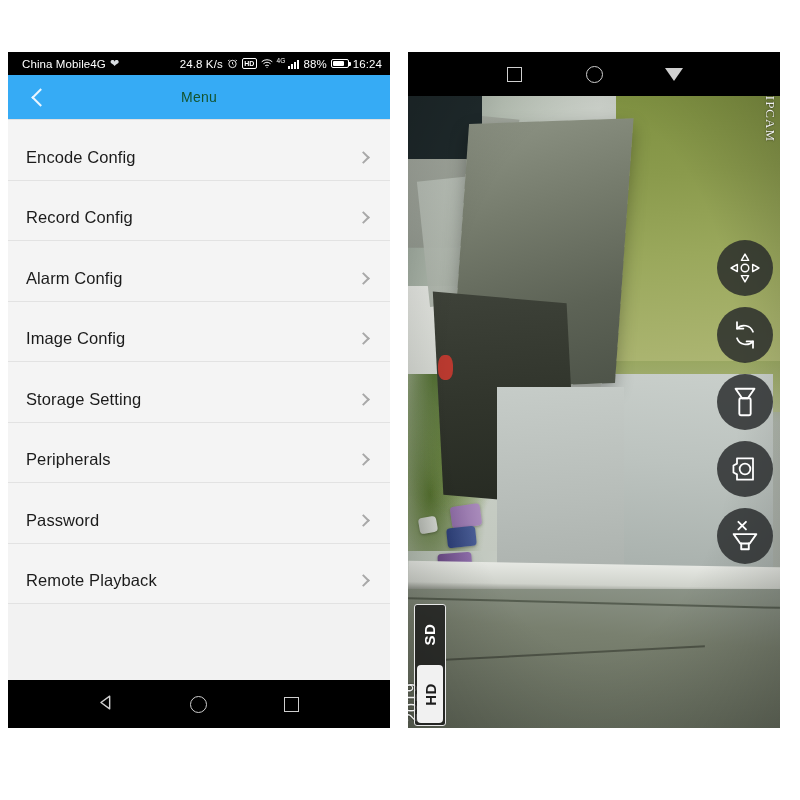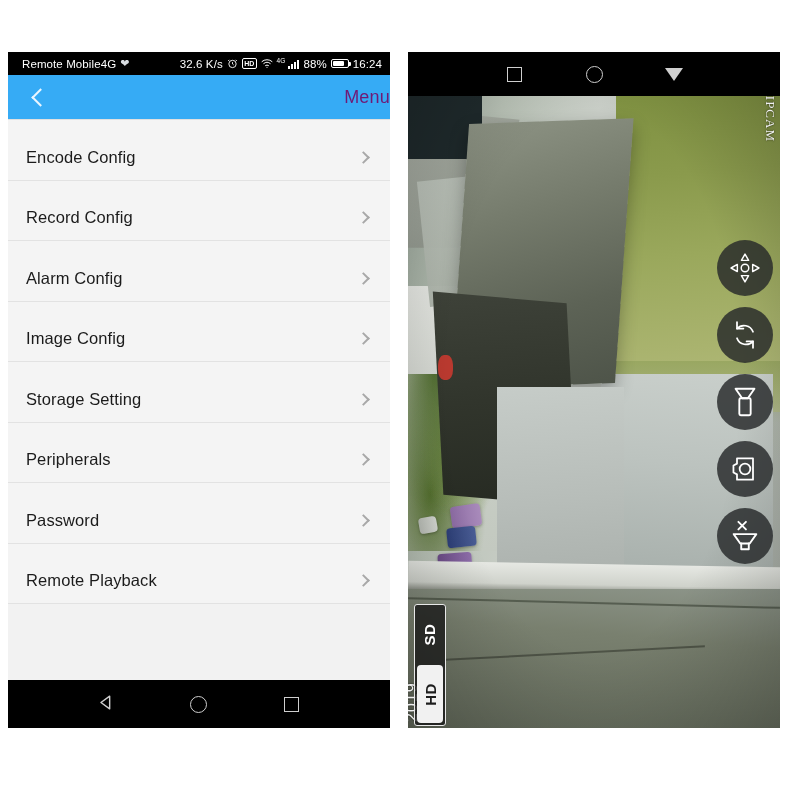--- a/index.html
+++ b/index.html
@@ -98,23 +98,23 @@
     cursor: pointer;
   }
   .chev-back {
     width: 13px; height: 13px;
     border-left: 2.2px solid #eaf6ff;
     border-bottom: 2.2px solid #eaf6ff;
     transform: rotate(45deg);
     margin-left: 4px;
   }
   .appbar-title {
-    flex: 1; text-align: right;
-    color: #701a75;
-    font-size: 18px;
+    flex: 1; text-align: center;
+    color: #14532d;
+    font-size: 14px;
     font-weight: normal;
     letter-spacing: 0.2px;
   }
 
   .menu-list {
     background: #f2f2f2;
     border-top: 1px solid #e0e0e0;
   }
   .menu-row {
     height: 60.5px;
@@ -399,25 +399,25 @@
 </style>
 </head>
 <body>
 
 <div id="stage">
 
   <div id="phone-left">
 
     <div class="statusbar">
       <div class="sb-carrier">
-        <span>Remote Mobile4G</span>
+        <span>China Mobile4G</span>
         <span class="sb-heart">❤</span>
       </div>
       <div class="sb-right">
-        <span>32.6 K/s</span>
+        <span>24.8 K/s</span>
         <span class="sb-ico">
           <svg width="11" height="11" viewBox="0 0 24 24" fill="none" stroke="#ffffff" stroke-width="2">
             <circle cx="12" cy="13" r="8"></circle>
               <path d="M12 9v4l2.5 2"></path>
             <path d="M5 4 L2.5 6.5"></path>
               <path d="M19 4 L21.5 6.5"></path>
           </svg>
         </span>
         <span class="sb-hd-badge">HD</span>
         <span class="sb-ico">

